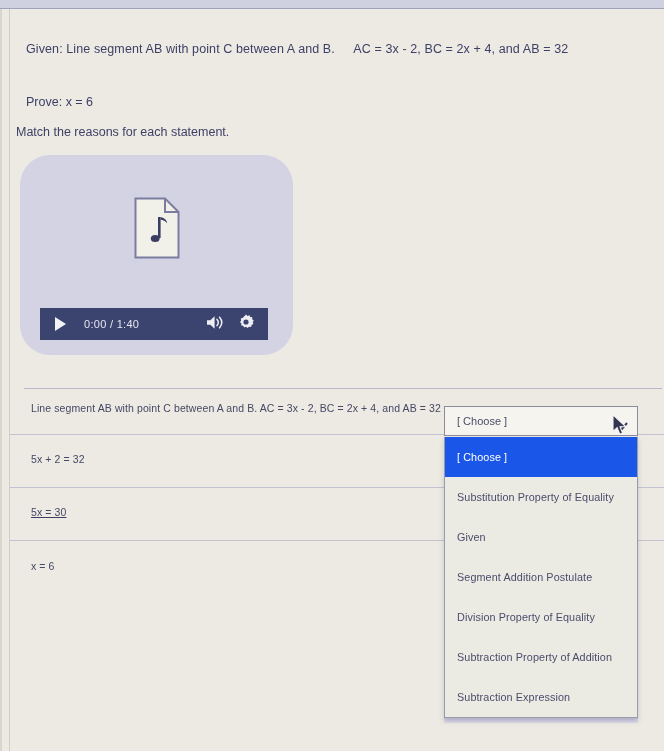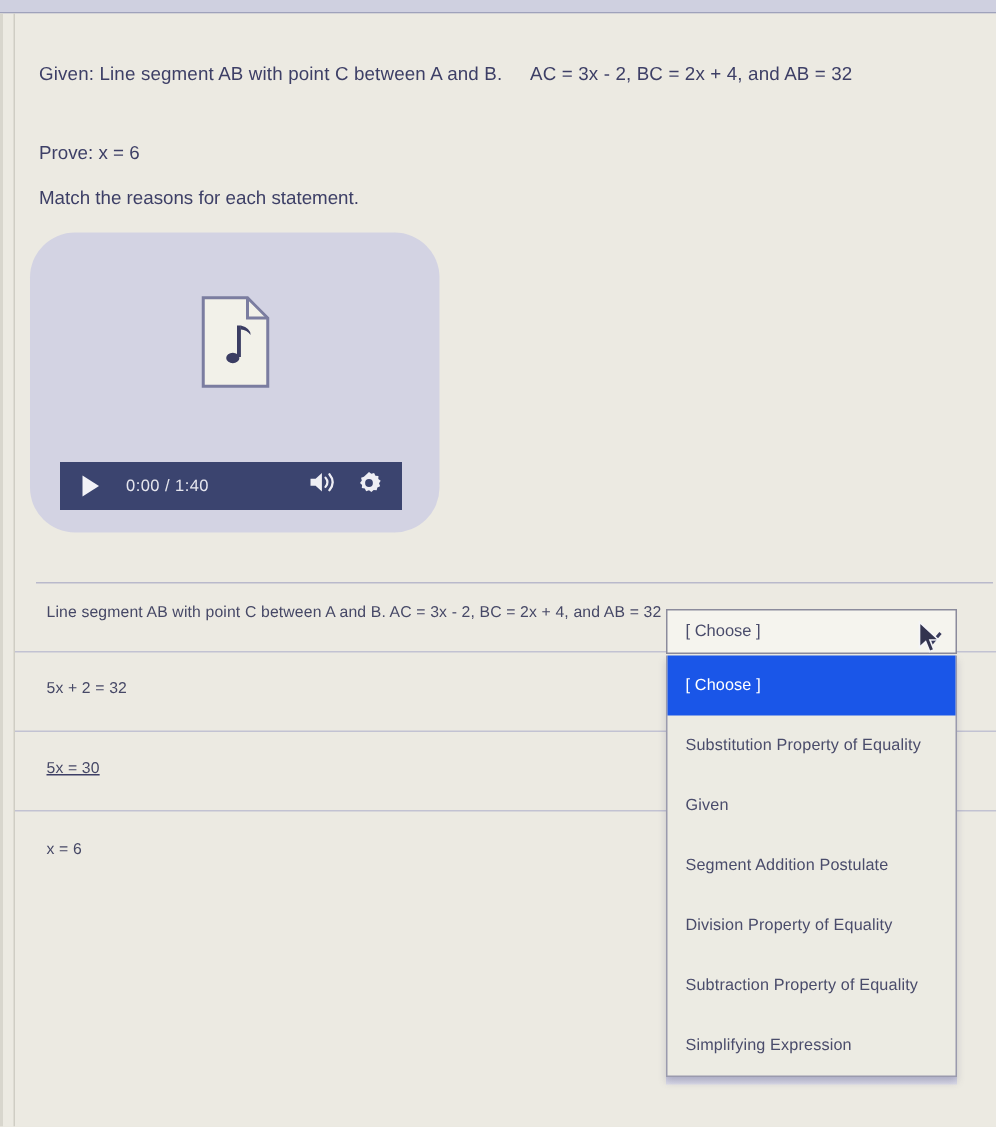--- a/index.html
+++ b/index.html
@@ -56,21 +56,21 @@
   .lbl-bold { font-weight: normal; }
   .eq-gap { display: inline-block; width: 12px; }
 
   #prove-line {
     position: absolute;
     left: 26px; top: 95px;
     font-size: 12.5px;
   }
   #match-line {
     position: absolute;
-    left: 26px; top: 125px;
+    left: 16px; top: 125px;
     font-size: 12.5px;
   }
 
   
   #media-player {
     position: absolute;
     left: 20px; top: 155px;
     width: 273px; height: 200px;
     background: #d3d3e3;
     border-radius: 30px;
@@ -291,21 +291,21 @@
   </span>
 </div>
 
 <div id="dropdown-shadow-strip"></div>
 <div id="dropdown-list">
   <div class="dropdown-option selected">[ Choose ]</div>
   <div class="dropdown-option">Substitution Property of Equality</div>
   <div class="dropdown-option">Given</div>
   <div class="dropdown-option">Segment Addition Postulate</div>
   <div class="dropdown-option">Division Property of Equality</div>
-  <div class="dropdown-option">Subtraction Property of Equality</div>
-  <div class="dropdown-option">Simplifying Expression</div>
+  <div class="dropdown-option">Subtraction Property of Addition</div>
+  <div class="dropdown-option">Subtraction Expression</div>
 </div>
 
 <div id="mouse-cursor">
   <svg width="16" height="23" viewBox="0 0 16 23">
     <path d="M1 0.8 L1 17.5 L5.1 13.7 L7.8 20.3 L10.6 19.1 L8 12.7 L13.6 12.5 Z" fill="#33344f" stroke="#f4f4f8" stroke-width="1.1"></path>
   </svg>
 </div>
 
 </body></html>

